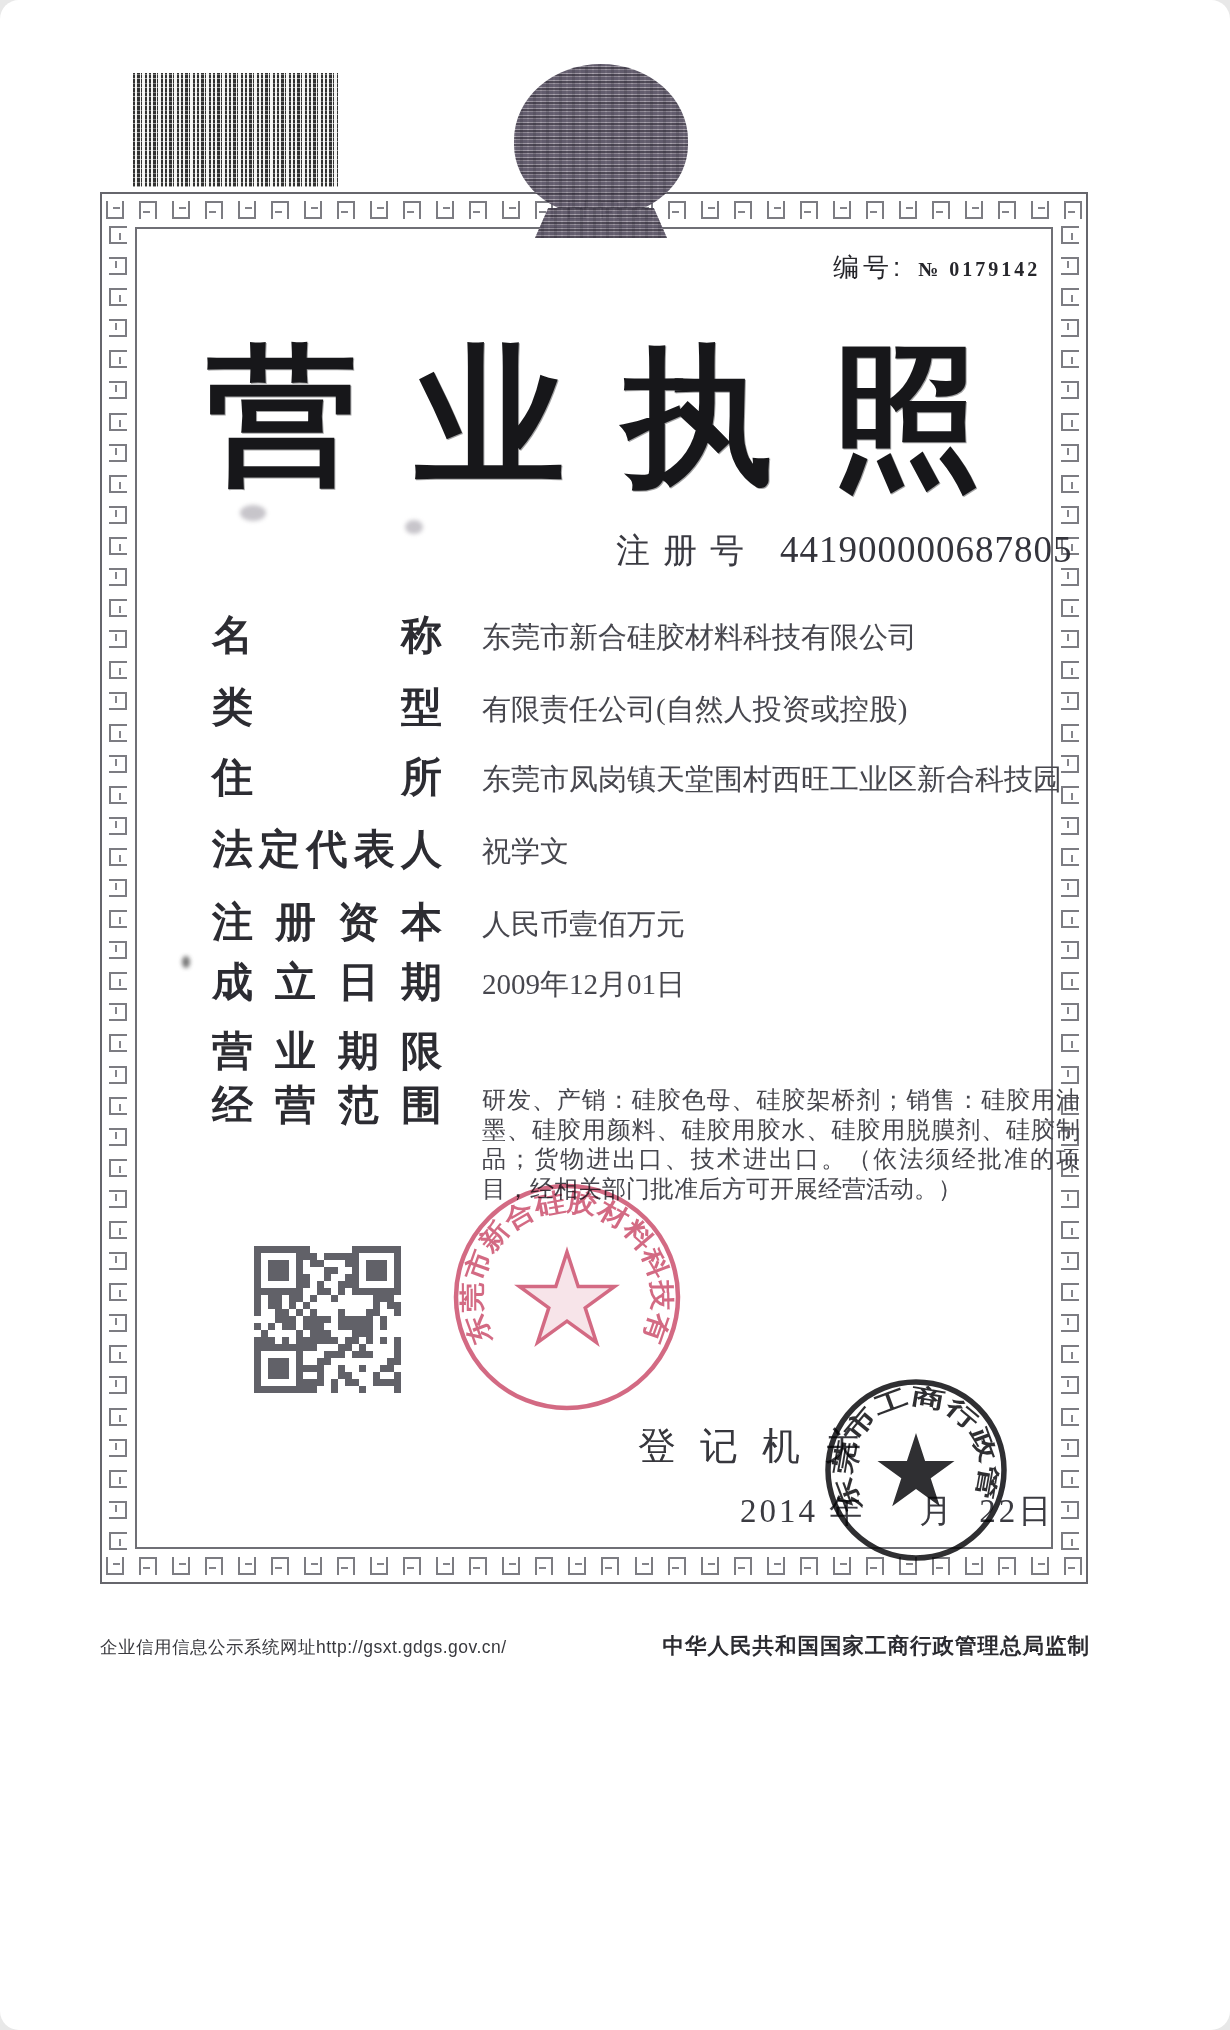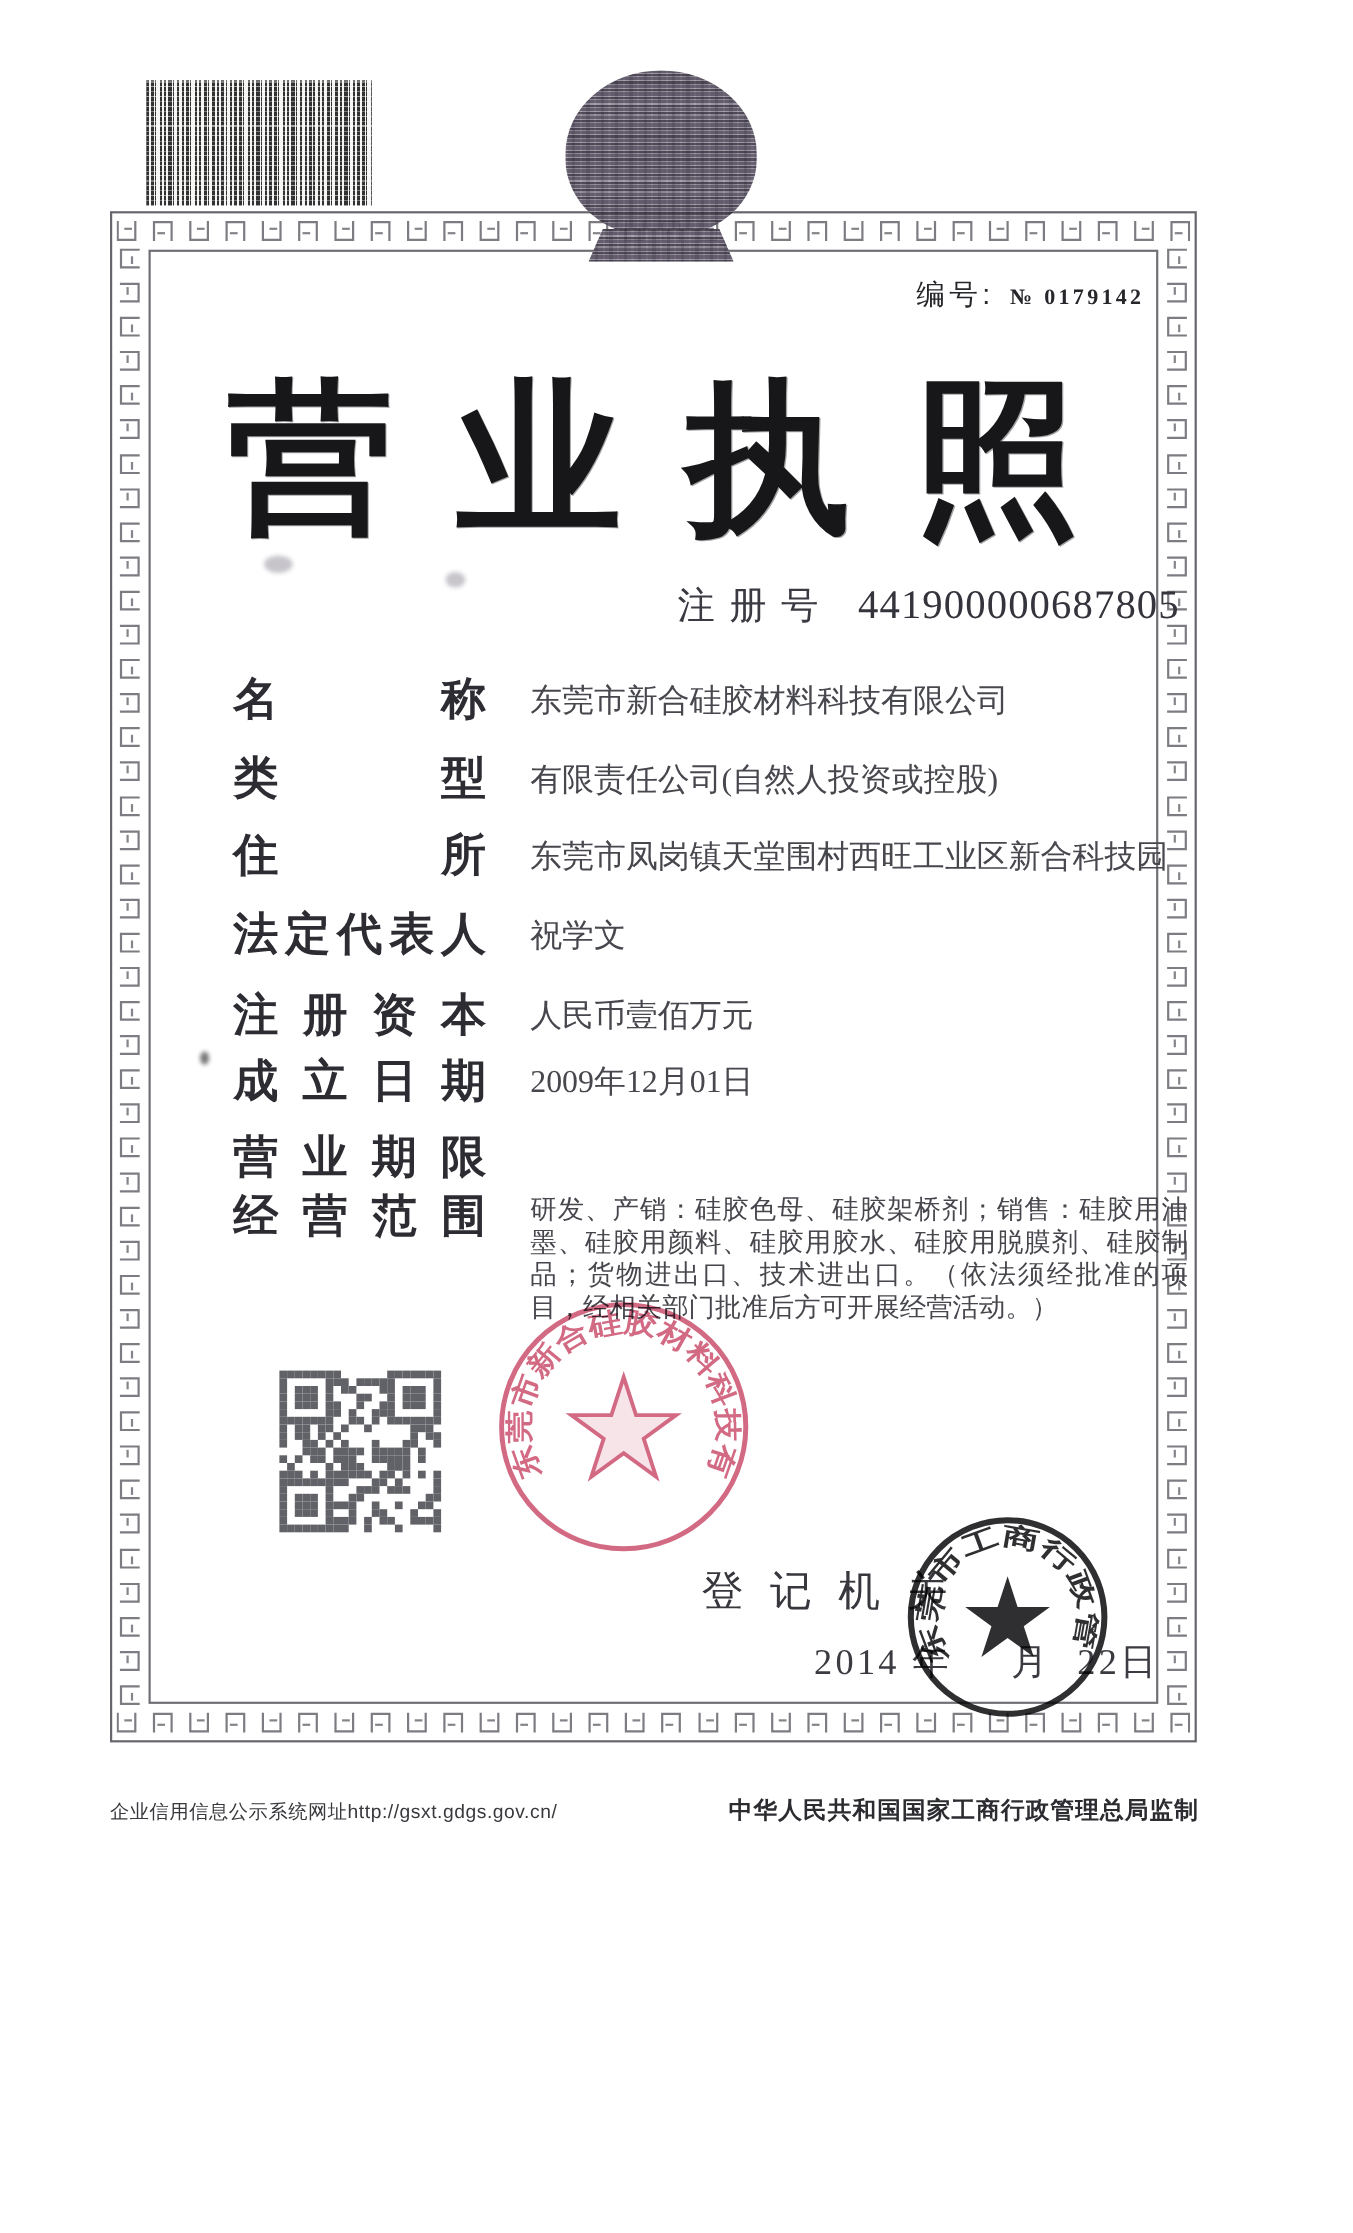--- a/index.html
+++ b/index.html
@@ -1,17 +1,17 @@
 <!DOCTYPE html>
 <html><head>
 <meta charset="utf-8">
 <style>
   html,body{margin:0;padding:0;background:#e8e8e8;}
   .page{position:relative;width:1230px;height:2030px;background:#ffffff;overflow:hidden;
-        font-family:"Liberation Serif","DejaVu Serif",serif;color:#333;}
+        font-family:"Liberation Serif","DejaVu Serif",serif;color:#333;border-radius:19px;}
   
   .barcode{position:absolute;left:133px;top:73px;width:205px;height:114px;z-index:3;opacity:.88;
     background-color:#f4f4f2;
     background-image:
       repeating-linear-gradient(0deg, rgba(255,255,255,.55) 0 1px, transparent 1px 4px, rgba(255,255,255,.35) 4px 5px, transparent 5px 9px),
       repeating-linear-gradient(90deg,#161616 0 2px,transparent 2px 4px,#161616 4px 7px,transparent 7px 8px,#161616 8px 9px,transparent 9px 12px,#161616 12px 14px,transparent 14px 16px);}
   .emblem{position:absolute;left:505px;top:64px;width:192px;height:176px;z-index:2;opacity:.93;}
   .emblem .disc,.emblem .base{
     background-color:#766e7d;
     background-image:

